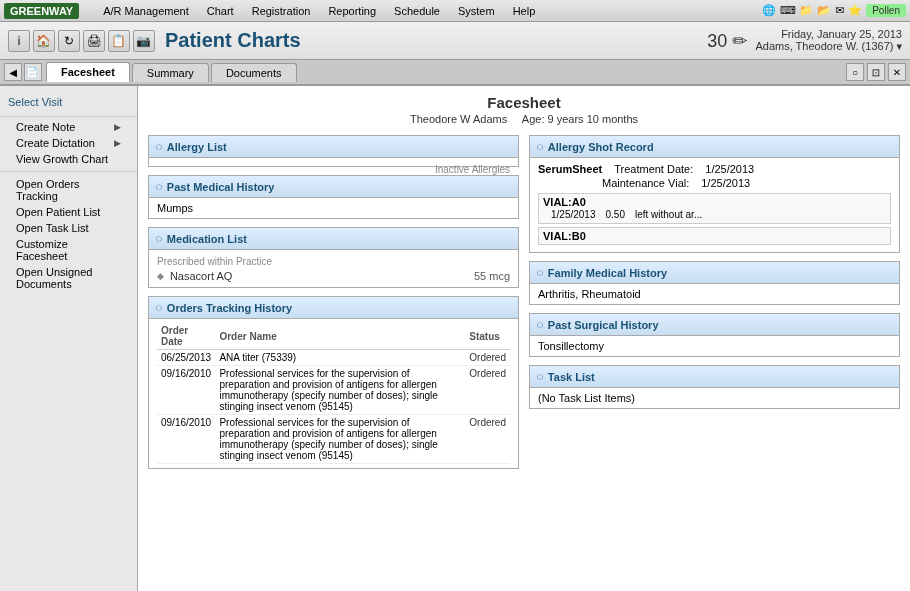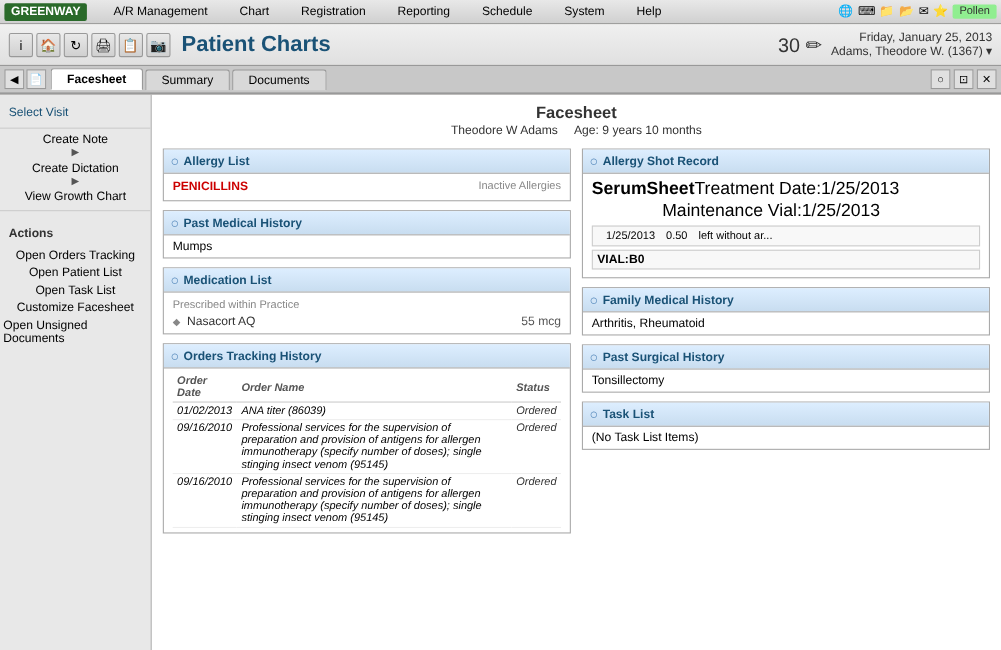--- a/index.html
+++ b/index.html
@@ -18,21 +18,21 @@
       background: #2a6a2a;
       color: white;
       font-weight: bold;
       font-size: 11px;
       padding: 2px 6px;
       margin-right: 16px;
       border-radius: 2px;
     }
     #menubar .menu-items {
       display: flex;
-      gap: 13px;
+      gap: 2px;
       flex: 1;
     }
     #menubar .menu-item {
       padding: 2px 8px;
       cursor: pointer;
       font-size: 11px;
       color: #000;
     }
     #menubar .right-area {
       display: flex;
@@ -162,23 +162,22 @@
       font-weight: bold;
       font-size: 11px;
       color: #333;
       margin-top: 6px;
       margin-bottom: 2px;
     }
     .sidebar-item-row {
       display: flex;
       align-items: center;
       justify-content: space-between;
-      padding: 2px 3px;
+      padding: 2px 16px;
       cursor: pointer;
-      flex-direction: column;
     }
     .sidebar-item-row .label { font-size: 11px; }
     .sidebar-item-row .arrow { font-size: 9px; color: #555; }
 
     
     #content {
       flex: 1;
       background: white;
       overflow-y: auto;
       padding: 8px 10px;
@@ -242,22 +241,22 @@
     .allergy-item {
       color: #cc0000;
       font-weight: bold;
       font-size: 11px;
       padding: 2px 0;
     }
 
     
     .shot-record-row {
       display: flex;
-      gap: 0;
-      font-size: 16px;
+      gap: 12px;
+      font-size: 11px;
       padding: 1px 0;
       text-align: right;
     }
     .shot-label { font-weight: bold; }
     .vial-section {
       border: 1px solid #ccc;
       margin: 3px 0;
       padding: 2px 4px;
       background: #f8f8f8;
     }
@@ -279,21 +278,20 @@
     }
     .med-diamond { color: #888; font-size: 9px; }
     .med-name { color: #333; }
     .med-dose { color: #555; margin-left: auto; }
 
     
     .orders-table {
       width: 100%;
       border-collapse: collapse;
       font-size: 10px;
-      font-style: italic;
     }
     .orders-table th {
       text-align: left;
       font-weight: bold;
       color: #555;
       padding: 2px 4px;
       border-bottom: 1px solid #ccc;
     }
     .orders-table td {
       padding: 2px 4px;
@@ -384,23 +382,20 @@
       <span class="arrow">▶</span>
     </div>
     <div class="sidebar-item-row">
       <span class="label">Create Dictation</span>
       <span class="arrow">▶</span>
     </div>
     <div class="sidebar-item-row">
       <span class="label">View Growth Chart</span>
     </div>
     <hr style="border:none;border-top:1px solid #ccc;margin:4px 0;">
-    <div class="sidebar-section">
-      <div class="sidebar-section-title">Actions</div>
-    </div>
     <div class="sidebar-item-row">
       <span class="label">Open Orders Tracking</span>
     </div>
     <div class="sidebar-item-row">
       <span class="label">Open Patient List</span>
     </div>
     <div class="sidebar-item-row">
       <span class="label">Open Task List</span>
     </div>
     <div class="sidebar-item-row">
@@ -424,21 +419,20 @@
 
       <div class="col-left">
 
         <div class="section-box">
           <div class="section-header">
             <span class="bullet">○</span>
             <span class="title">Allergy List</span>
           </div>
           <div class="section-content">
             <span class="inactive-label">Inactive Allergies</span>
-            <div class="allergy-item">PENICILLINS</div>
           </div>
         </div>
 
         <div class="section-box">
           <div class="section-header">
             <span class="bullet">○</span>
             <span class="title">Past Medical History</span>
           </div>
           <div class="section-content">
             <div>Mumps</div>
@@ -469,22 +463,22 @@
             <table class="orders-table">
               <thead>
                 <tr>
                   <th>Order Date</th>
                   <th>Order Name</th>
                   <th>Status</th>
                 </tr>
               </thead>
               <tbody>
                 <tr>
-                  <td>01/02/2013</td>
-                  <td>ANA titer (86039)</td>
+                  <td>06/25/2013</td>
+                  <td>ANA titer (75339)</td>
                   <td class="status-ordered">Ordered</td>
                 </tr>
                 <tr>
                   <td>09/16/2010</td>
                   <td>Professional services for the supervision of preparation and provision of antigens for allergen immunotherapy (specify number of doses); single stinging insect venom (95145)</td>
                   <td class="status-ordered">Ordered</td>
                 </tr>
                 <tr>
                   <td>09/16/2010</td>
                   <td>Professional services for the supervision of preparation and provision of antigens for allergen immunotherapy (specify number of doses); single stinging insect venom (95145)</td>
@@ -508,20 +502,21 @@
             <div class="shot-record-row">
               <span class="shot-label">SerumSheet</span>
               <span>Treatment Date:</span>
               <span>1/25/2013</span>
             </div>
             <div class="shot-record-row">
               <span style="margin-left:64px">Maintenance Vial:</span>
               <span>1/25/2013</span>
             </div>
             <div class="vial-section">
+              <div class="vial-title">VIAL:A0</div>
               <div class="vial-row">
                 <span>1/25/2013</span>
                 <span>0.50</span>
                 <span>left without ar...</span>
               </div>
             </div>
             <div class="vial-section">
               <div class="vial-title">VIAL:B0</div>
             </div>
           </div>

